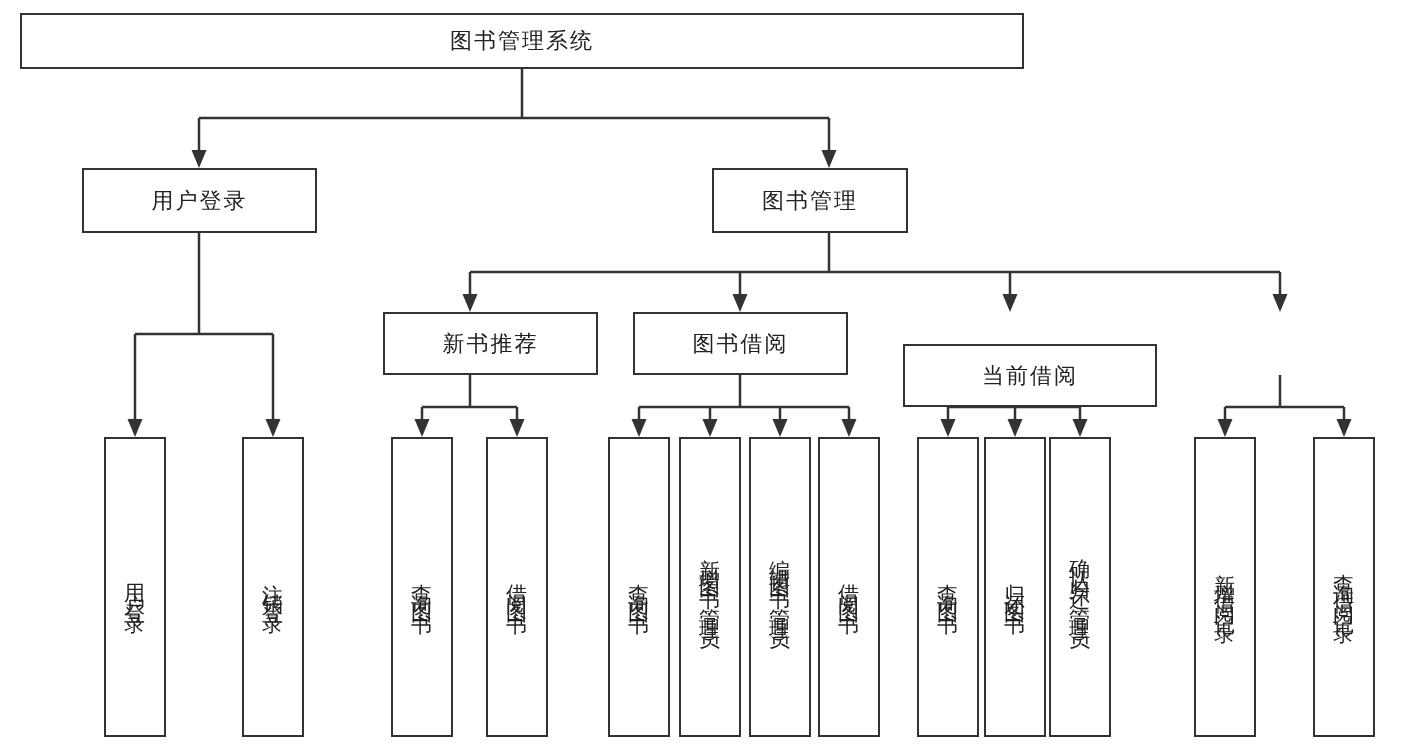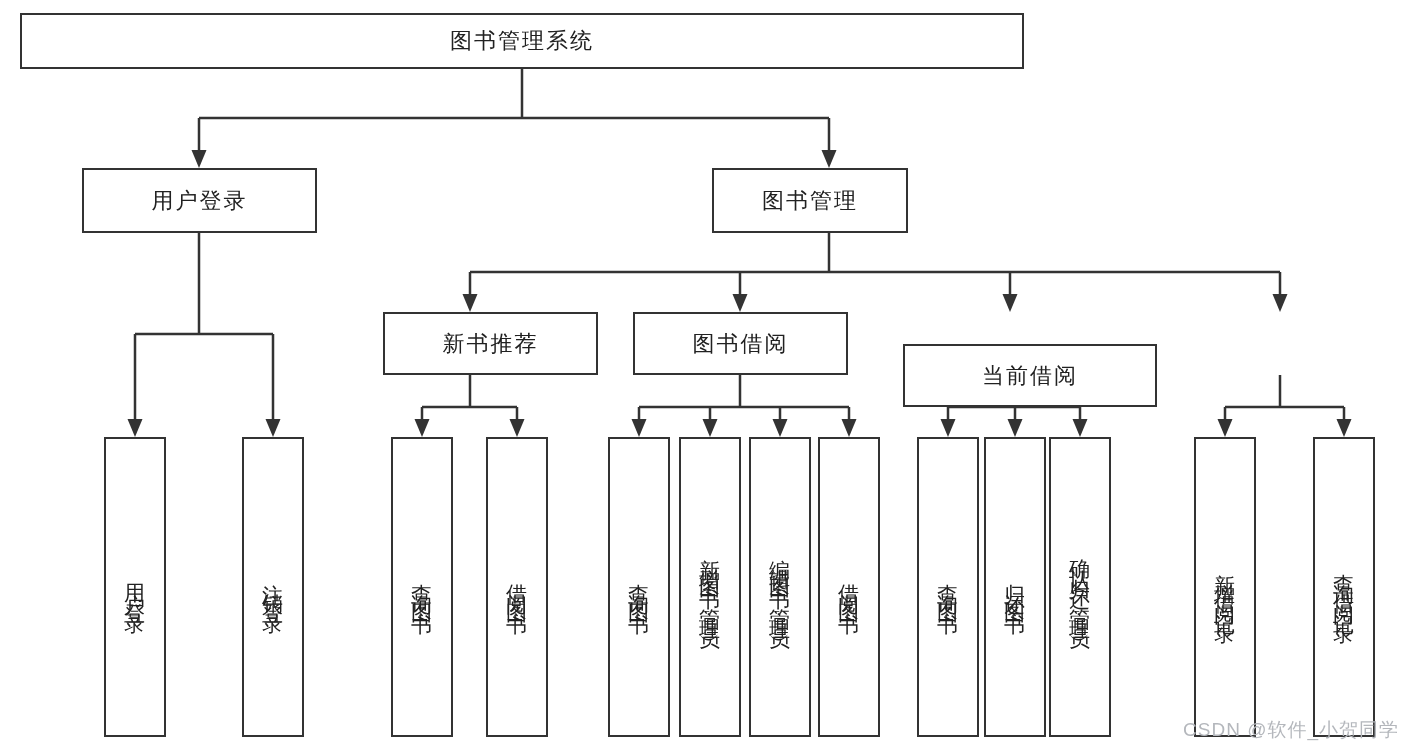--- a/index.html
+++ b/index.html
@@ -121,15 +121,14 @@
   <div class="node vertical" style="left:749px; top:437px; width:62px; height:300px;">编辑图书（管理员）</div>
   <div class="node vertical" style="left:818px; top:437px; width:62px; height:300px;">借阅图书</div>
 
   <div class="node vertical" style="left:917px; top:437px; width:62px; height:300px;">查询图书</div>
   <div class="node vertical" style="left:984px; top:437px; width:62px; height:300px;">归还图书</div>
   <div class="node vertical" style="left:1049px; top:437px; width:62px; height:300px;">确认归还（管理员）</div>
 
   <div class="node vertical" style="left:1194px; top:437px; width:62px; height:300px;">新增借阅记录</div>
   <div class="node vertical" style="left:1313px; top:437px; width:62px; height:300px;">查询借阅记录</div>
 
-  <div class="watermark">CSDN @软件_小贺同学</div>
 
 </div>
 
 </body></html>

